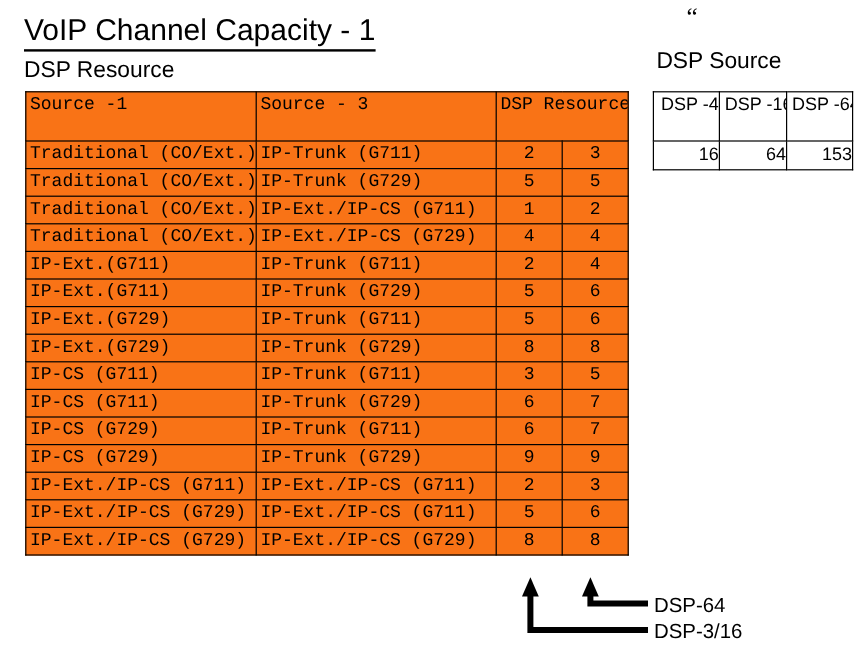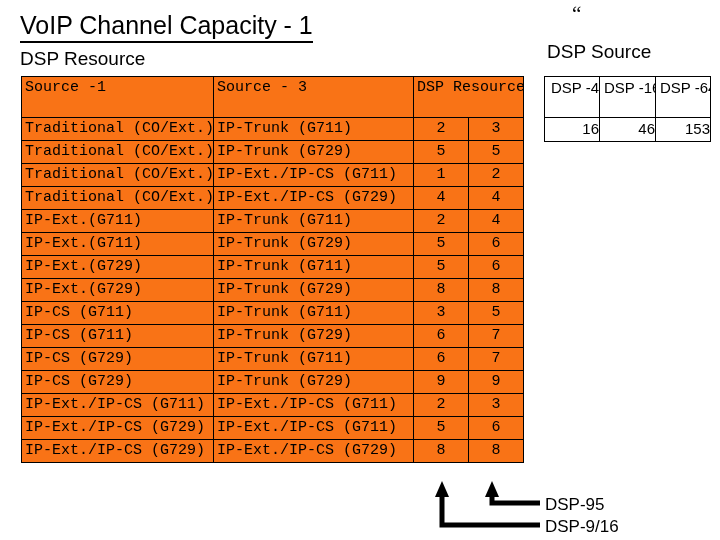--- a/index.html
+++ b/index.html
@@ -260,35 +260,35 @@
     <thead>
       <tr>
         <th>DSP -4</th>
         <th>DSP -16</th>
         <th>DSP -64</th>
       </tr>
     </thead>
     <tbody>
       <tr>
         <td>16</td>
-        <td>46</td>
+        <td>64</td>
         <td>153</td>
       </tr>
     </tbody>
   </table>
 
   <svg id="callouts" viewBox="0 0 720 540" width="720" height="540" aria-hidden="true">
 
     <g>
       <path d="M 540 503 L 492 503 L 492 493" fill="none" stroke="#000000" stroke-width="5"></path>
       <polygon points="492,481 485,497 499,497" fill="#000000"></polygon>
     </g>
 
     <g>
       <path d="M 540 525 L 442 525 L 442 493" fill="none" stroke="#000000" stroke-width="5"></path>
       <polygon points="442,481 435,497 449,497" fill="#000000"></polygon>
     </g>
   </svg>
 
-  <div class="callout-label" id="callout-dsp64">DSP-95</div>
-  <div class="callout-label" id="callout-dsp416">DSP-9/16</div>
+  <div class="callout-label" id="callout-dsp64">DSP-64</div>
+  <div class="callout-label" id="callout-dsp416">DSP-3/16</div>
 
 </div>
 
 </body></html>

